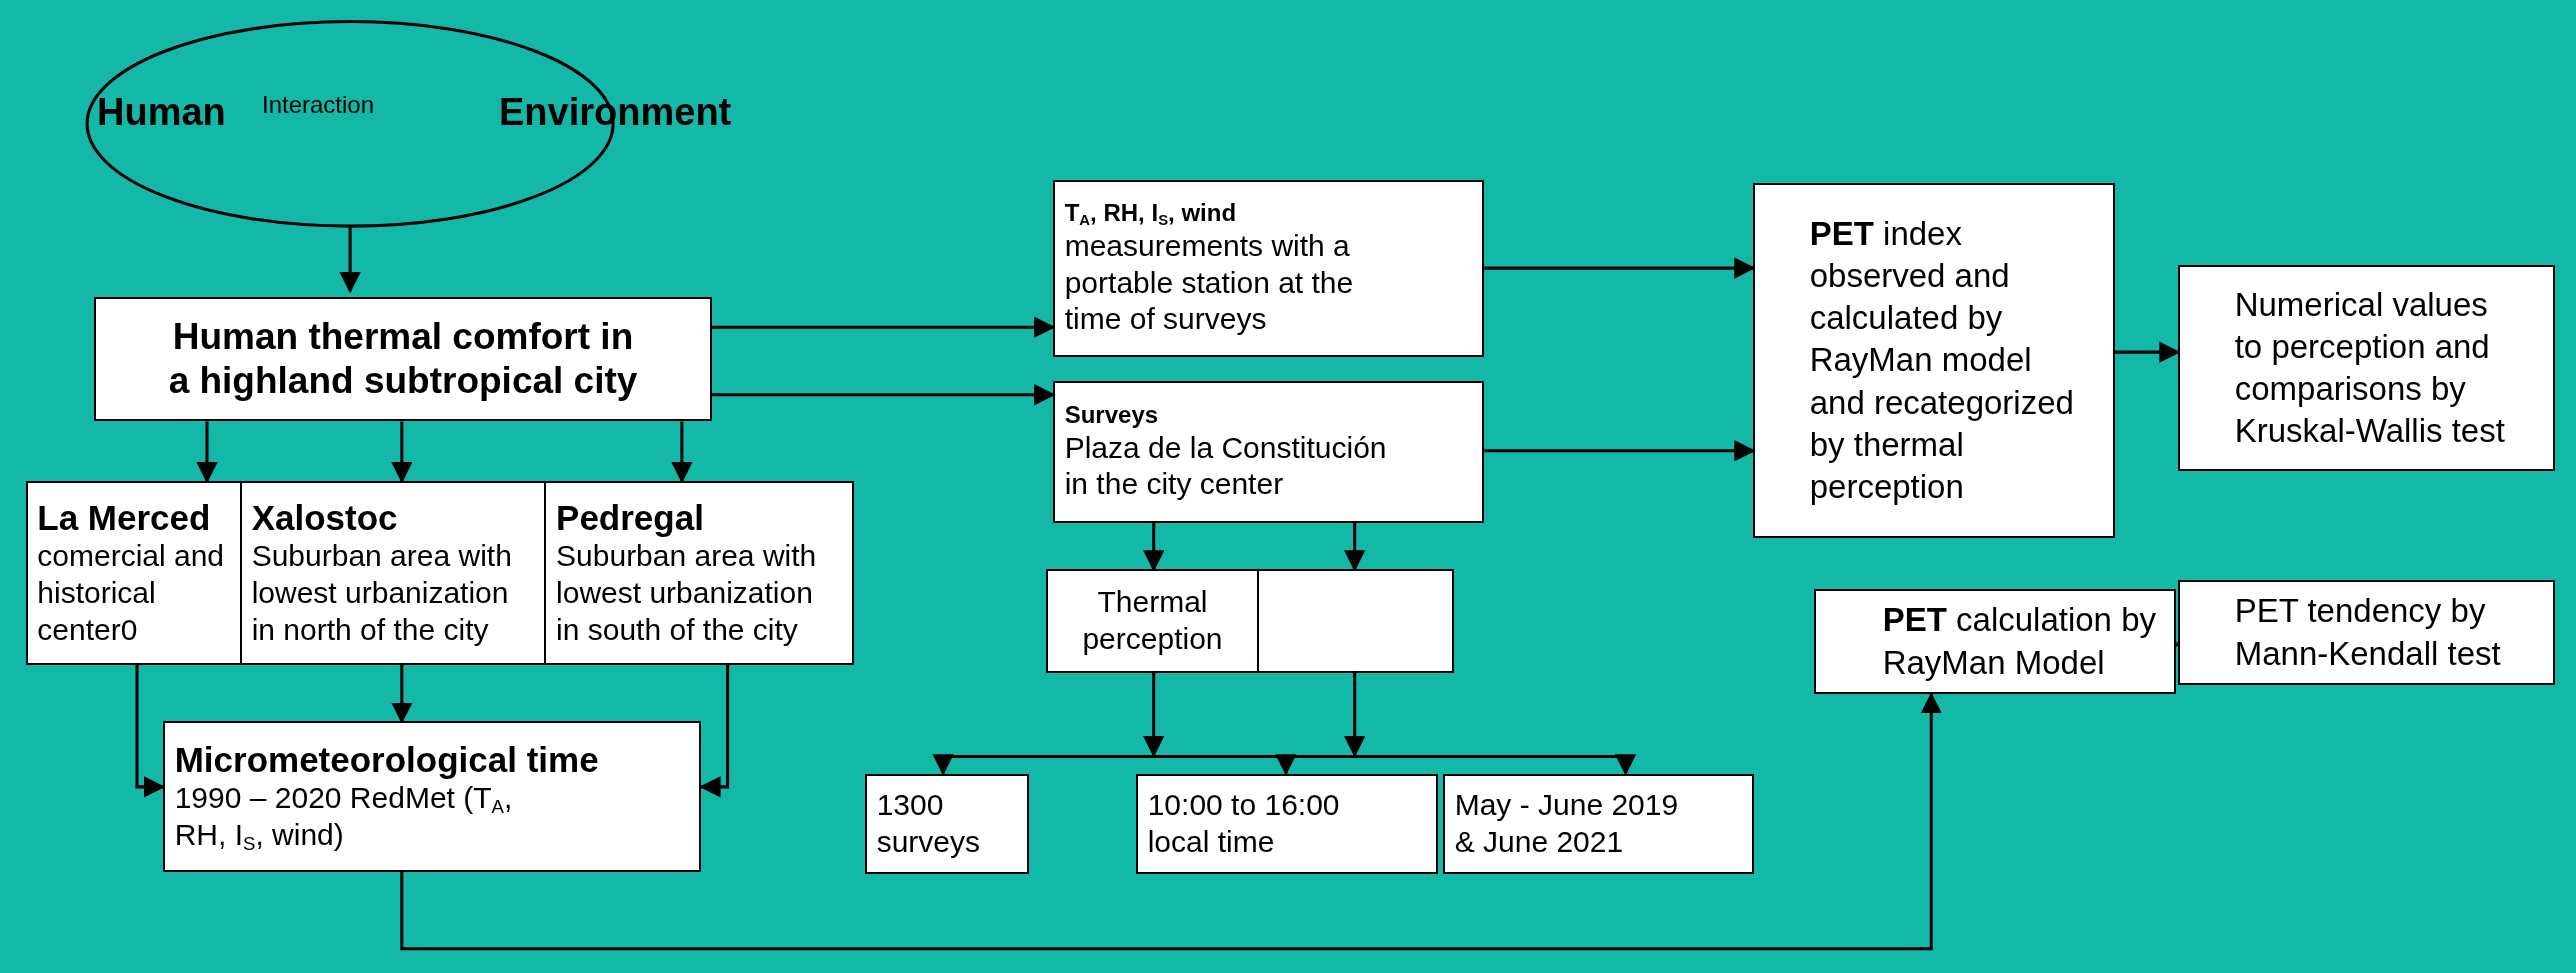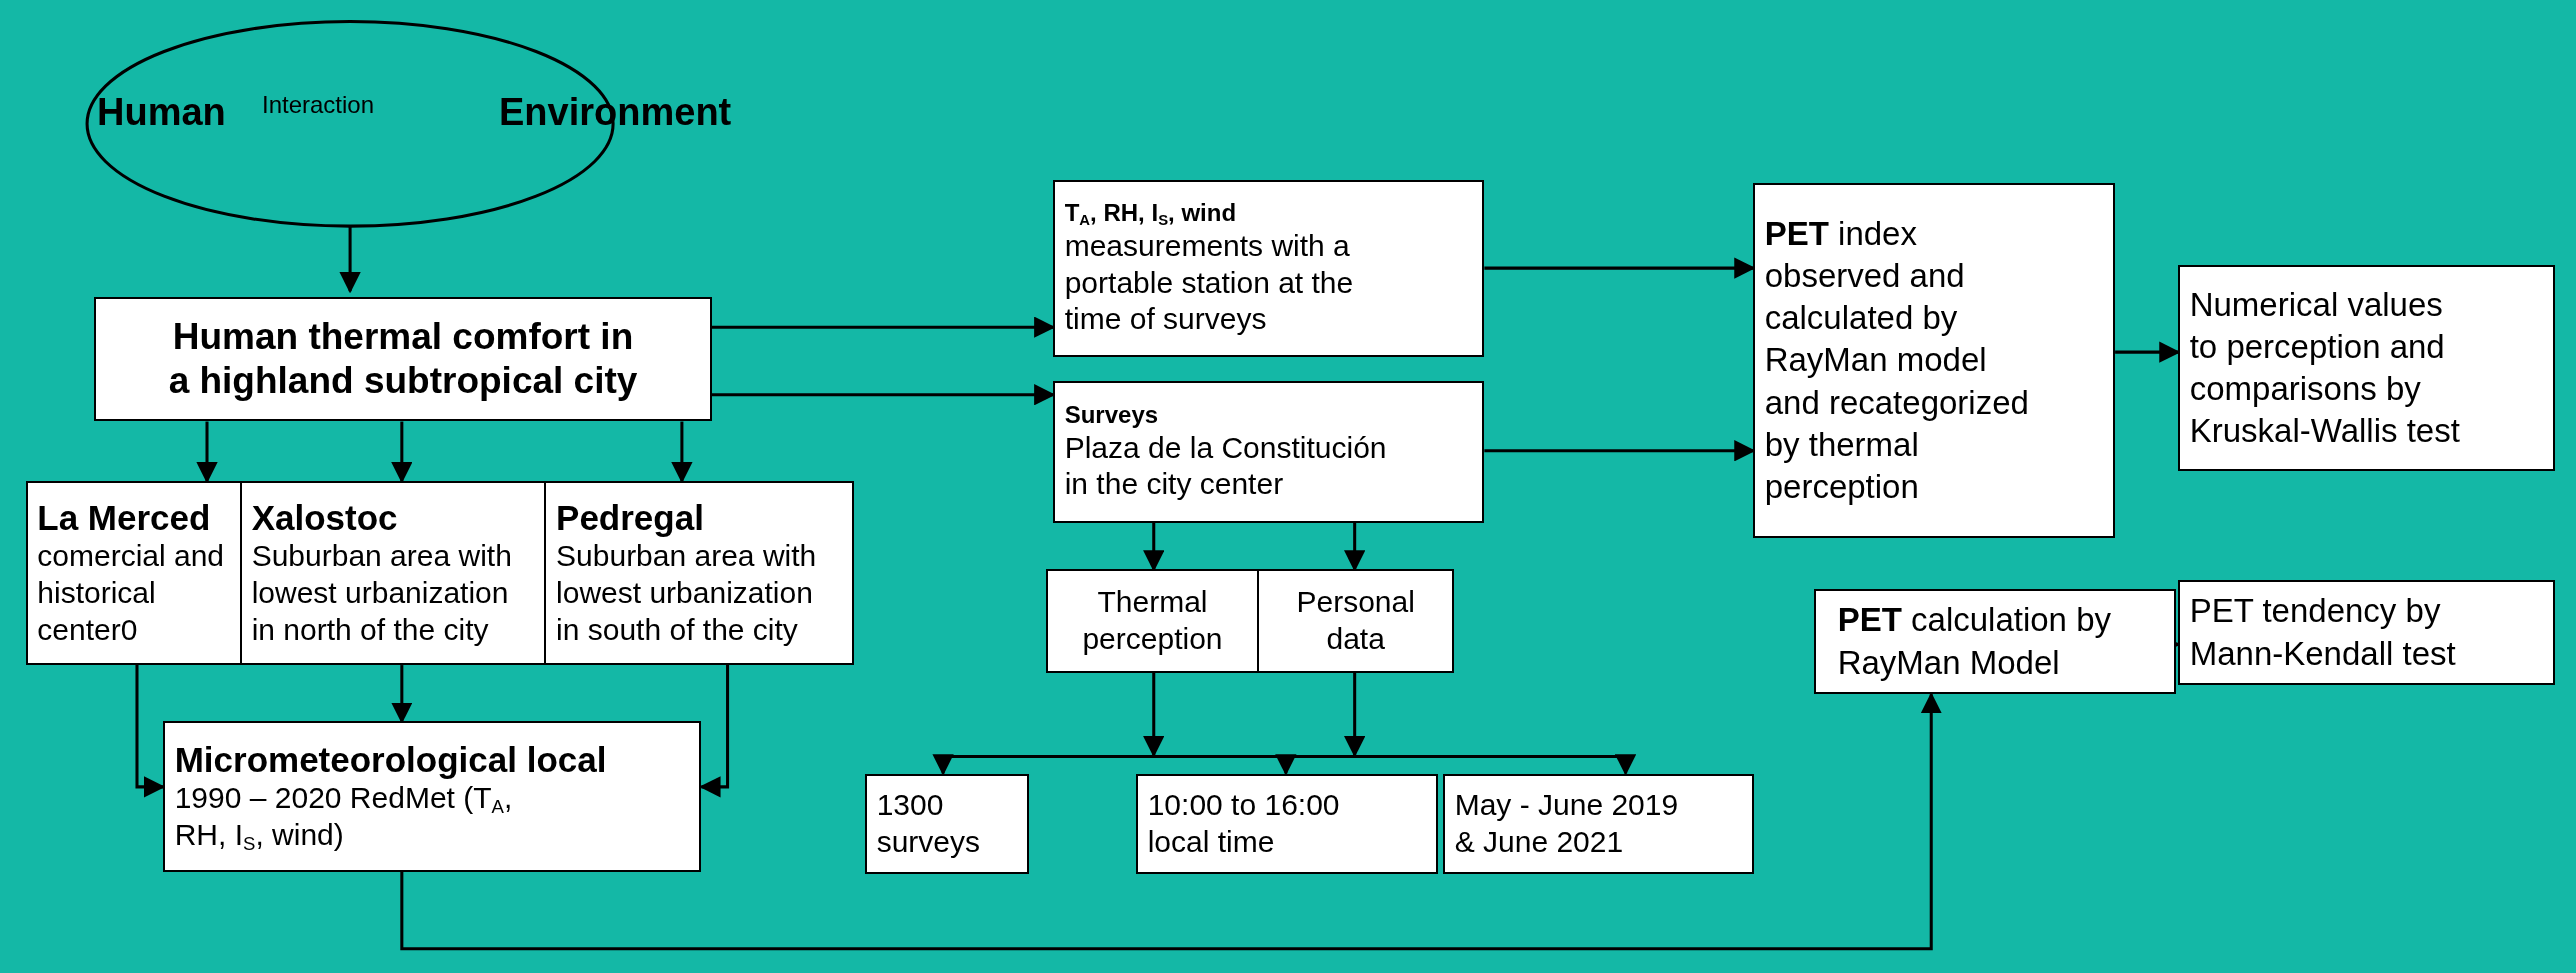--- a/index.html
+++ b/index.html
@@ -36,21 +36,21 @@
     transform-origin:left center;
   }
 
   .b{font-weight:700;}
   .n{font-weight:400;}
 
   .fs-title{font-size:37px;line-height:1.20;}
   .fs-head{font-size:35px;line-height:1.16;}
   .fs-mid{font-size:24px;line-height:1.20;}
   .fs-small{font-size:30px;line-height:1.22;}
-  .fs-petr{font-size:33px;line-height:1.28;}
+  .fs-petr{font-size:33px;line-height:1.28;margin-left:45px;}
 
   
   .wide{font-family:"Liberation Sans","DejaVu Sans",sans-serif;}
 
   sub{font-size:0.62em;line-height:0;vertical-align:-0.28em;}
 
   
   .elabel{position:absolute;white-space:nowrap;}
   #lbl-human{left:97px;top:91px;font-size:38px;font-weight:700;}
   #lbl-interaction{left:262px;top:91px;font-size:24px;font-weight:400;}
@@ -148,21 +148,21 @@
           <span class="ln cond n fs-small">Suburban area with</span>
           <span class="ln cond n fs-small">lowest urbanization</span>
           <span class="ln cond n fs-small">in south of the city</span>
         </div>
       </div>
     </div>
   </div>
 
   <div class="flowbox" style="left:163px;top:721px;width:538px;height:151px;">
     <div class="boxinner left">
-      <span class="ln cond b fs-head">Micrometeorological local</span>
+      <span class="ln cond b fs-head">Micrometeorological time</span>
       <span class="ln cond n fs-small"><span>1990 – 2020 RedMet (T</span><sub>A</sub><span>,</span></span>
       <span class="ln cond n fs-small"><span>RH, I</span><sub>S</sub><span>, wind)</span></span>
     </div>
   </div>
 
   <div class="flowbox" style="left:1053px;top:180px;width:431px;height:177px;">
     <div class="boxinner left">
       <span class="ln cond b fs-mid"><span>T</span><sub>A</sub><span>, RH, I</span><sub>S</sub><span>, wind</span></span>
       <span class="ln cond n fs-small">measurements with a</span>
       <span class="ln cond n fs-small">portable station at the</span>
@@ -180,26 +180,20 @@
 
   <div class="flowbox" style="left:1046px;top:569px;width:408px;height:104px;">
     <div style="position:relative;width:100%;height:100%;display:flex;">
       <div style="width:209px;height:100%;box-sizing:border-box;">
         <div class="boxinner center">
           <span class="ln wide n fs-small">Thermal</span>
           <span class="ln wide n fs-small">perception</span>
         </div>
       </div>
       <div style="width:2.4px;height:100%;background:#000;"></div>
-      <div style="flex:1;height:100%;box-sizing:border-box;">
-        <div class="boxinner center">
-          <span class="ln wide n fs-small">Personal</span>
-          <span class="ln wide n fs-small">data</span>
-        </div>
-      </div>
     </div>
   </div>
 
   <div class="flowbox" style="left:865px;top:774px;width:164px;height:100px;">
     <div class="boxinner left">
       <span class="ln cond n fs-small">1300</span>
       <span class="ln cond n fs-small">surveys</span>
     </div>
   </div>
 

